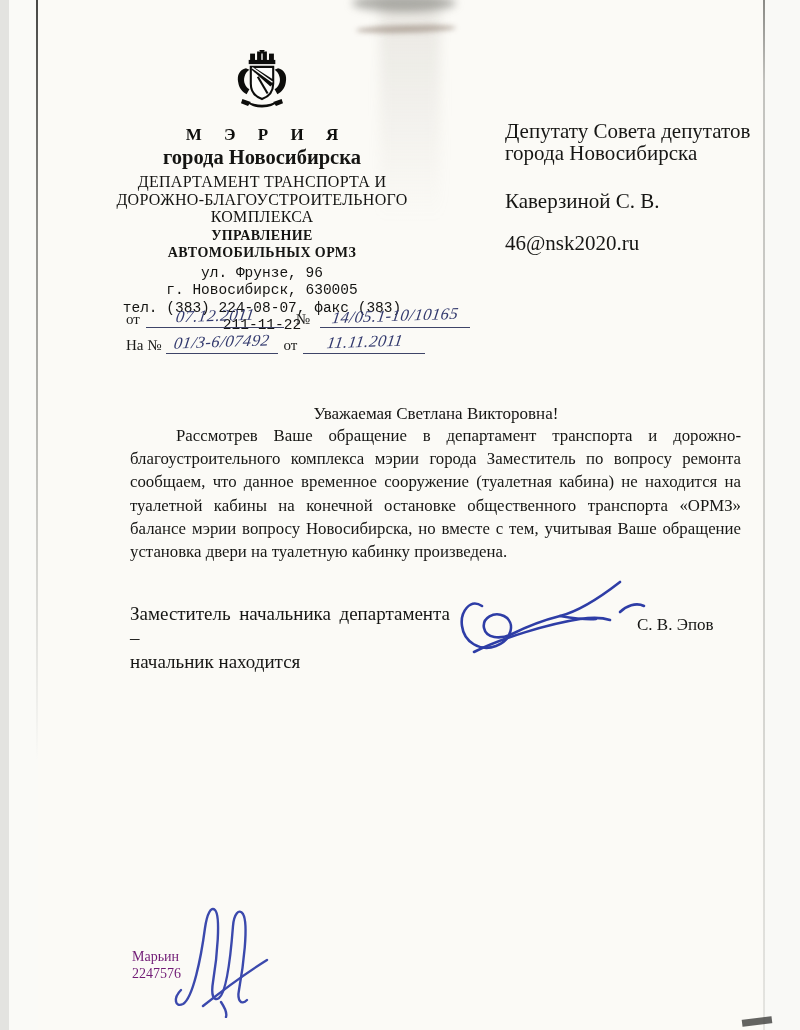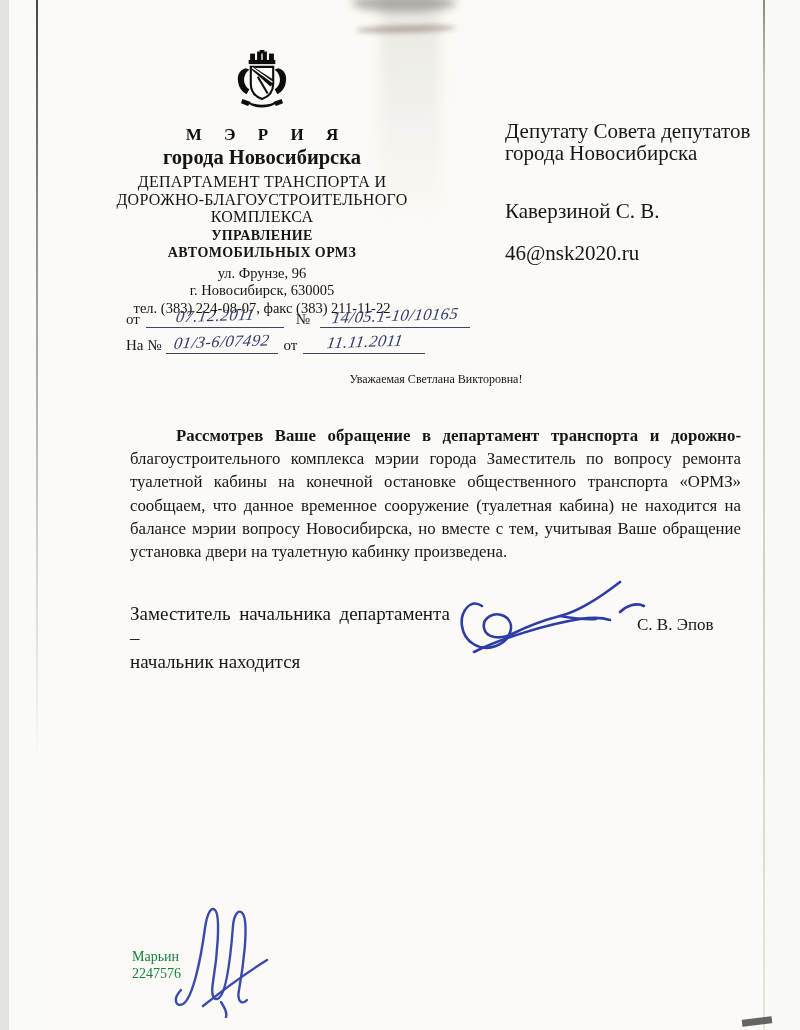--- a/index.html
+++ b/index.html
@@ -70,21 +70,21 @@
   .coat { display: block; margin: 0 auto; }
   .org-name {
     margin-top: 9px; font-size: 17px; font-weight: bold;
     letter-spacing: 9px; text-indent: 9px; color: #0e0e0c;
   }
   .org-city { margin-top: 1px; font-size: 20.5px; font-weight: bold; }
   .dept-line { font-size: 16px; line-height: 17.5px; letter-spacing: 0.3px; }
   .dept-block { margin-top: 4px; }
   .division-block { margin-top: 1px; text-align: center; }
   .division-line { font-size: 14px; line-height: 17px; font-weight: bold; letter-spacing: 0.4px; }
-  .addr-block { margin-top: 4px; }
+  .addr-block { margin-top: 4px; font-family: Liberation Mono, monospace; }
   .addr-line { font-size: 14.5px; line-height: 17.5px; }
 
   
   .ref-block {
     position: absolute; left: 126px; top: 308px; width: 330px;
     font-size: 15px; color: #1b1b19;
   }
   .ref-row { height: 26px; white-space: nowrap; }
   .ref-label { display: inline-block; }
   .hw-field {
@@ -99,51 +99,51 @@
   .w-date1 { width: 138px; margin-left: 6px; margin-right: 12px; }
   .w-num1  { width: 150px; margin-left: 10px; }
   .w-num2  { width: 112px; margin-left: 4px; margin-right: 6px; }
   .w-date2 { width: 122px; margin-left: 6px; }
 
   
   .recipient {
     position: absolute; left: 505px; top: 120px; width: 256px;
     font-size: 21px; line-height: 22px; color: #161614;
   }
-  .recipient .name { margin-top: 36px; }
+  .recipient .name { margin-top: 26px; }
   .recipient .email { margin-top: 20px; }
 
   
   .salutation {
-    position: absolute; left: 130px; top: 372px; width: 612px;
-    text-align: center; font-size: 12px; color: #151513;
+    position: absolute; left: 130px; top: 404px; width: 612px;
+    text-align: center; font-size: 17px; color: #151513;
   }
   .body-text {
     position: absolute; left: 130px; top: 424px; width: 611px;
     font-size: 16.8px; line-height: 23.2px; color: #161614;
   }
   .jline { text-align: justify; text-align-last: justify; }
-  .indent { padding-left: 46px; font-weight: bold; }
+  .indent { padding-left: 46px; }
 
   
   .sig-title {
     position: absolute; left: 130px; top: 602px; width: 320px;
     font-size: 19px; line-height: 24px; color: #161614;
   }
   .sig-title .l1 { text-align: justify; text-align-last: justify; }
   .sig-name {
     position: absolute; left: 637px; top: 615px;
     font-size: 17px; color: #161614; white-space: nowrap; text-align: right;
   }
   .sig-ink { position: absolute; left: 452px; top: 568px; }
 
   
   .footer {
     position: absolute; left: 132px; top: 948px;
-    font-size: 14px; line-height: 17px; color: #15803d;
+    font-size: 14px; line-height: 17px; color: #701a75;
   }
   .footer-ink { position: absolute; left: 163px; top: 898px; }
 </style>
 </head>
 <body>
 
 <div class="stage">
 
   <div class="outer-strip-left"></div>
   <div class="gutter-left"></div>
@@ -214,22 +214,22 @@
     <div>Депутату Совета депутатов</div>
     <div>города Новосибирска</div>
     <div class="name">Каверзиной С. В.</div>
     <div class="email">46@nsk2020.ru</div>
   </div>
 
   <div class="salutation">Уважаемая Светлана Викторовна!</div>
   <div class="body-text">
     <div class="jline indent">Рассмотрев Ваше обращение в департамент транспорта и дорожно-</div>
     <div class="jline">благоустроительного комплекса мэрии города Заместитель по вопросу ремонта</div>
+    <div class="jline">сообщаем, что данное временное сооружение (туалетная кабина) не находится на</div>
     <div class="jline">туалетной кабины на конечной остановке общественного транспорта «ОРМЗ»</div>
-    <div class="jline">сообщаем, что данное временное сооружение (туалетная кабина) не находится на</div>
     <div class="jline">балансе мэрии вопросу Новосибирска, но вместе с тем, учитывая Ваше обращение</div>
     <div>установка двери на туалетную кабинку произведена.</div>
   </div>
 
   <div class="sig-title">
     <div class="l1">Заместитель начальника департамента –</div>
     <div>начальник находится</div>
   </div>
   <svg class="sig-ink" width="210" height="100" viewBox="0 0 210 100">
     <g fill="none" stroke="#2e3da6" stroke-width="2.6" stroke-linecap="round">

